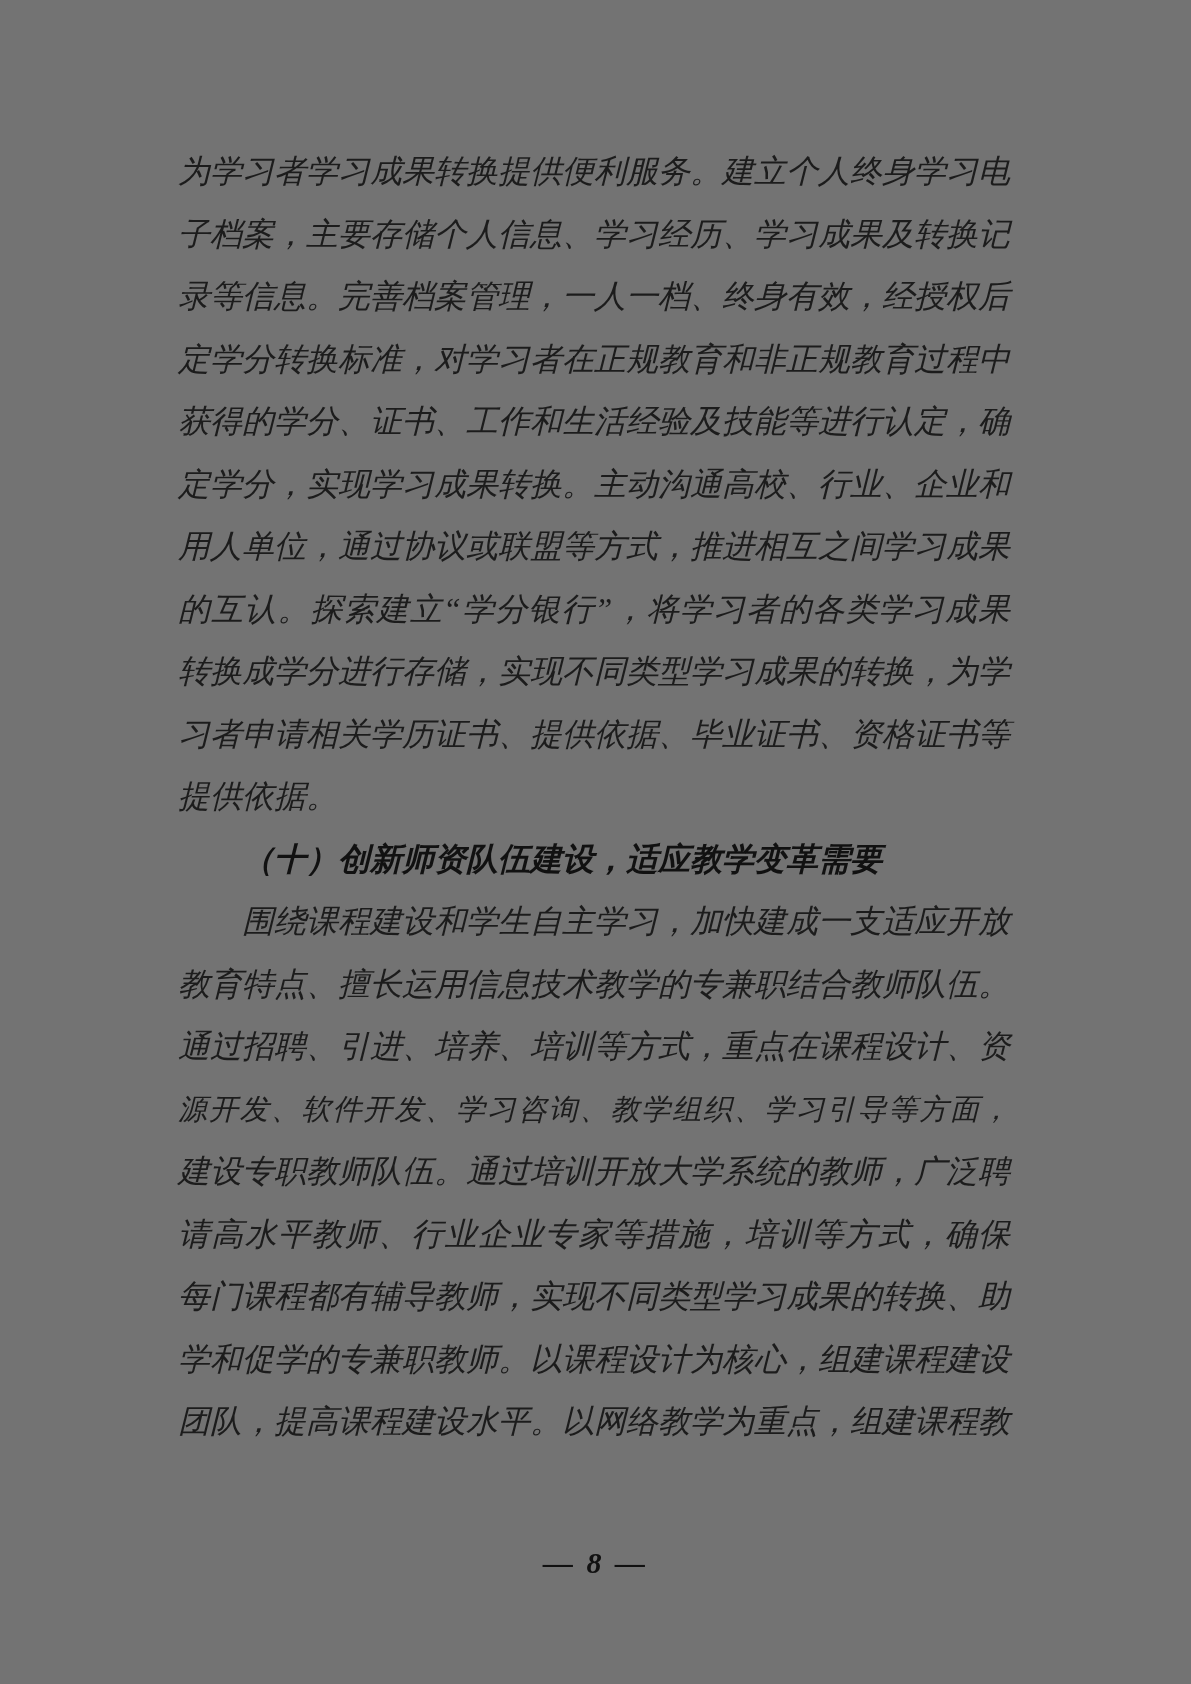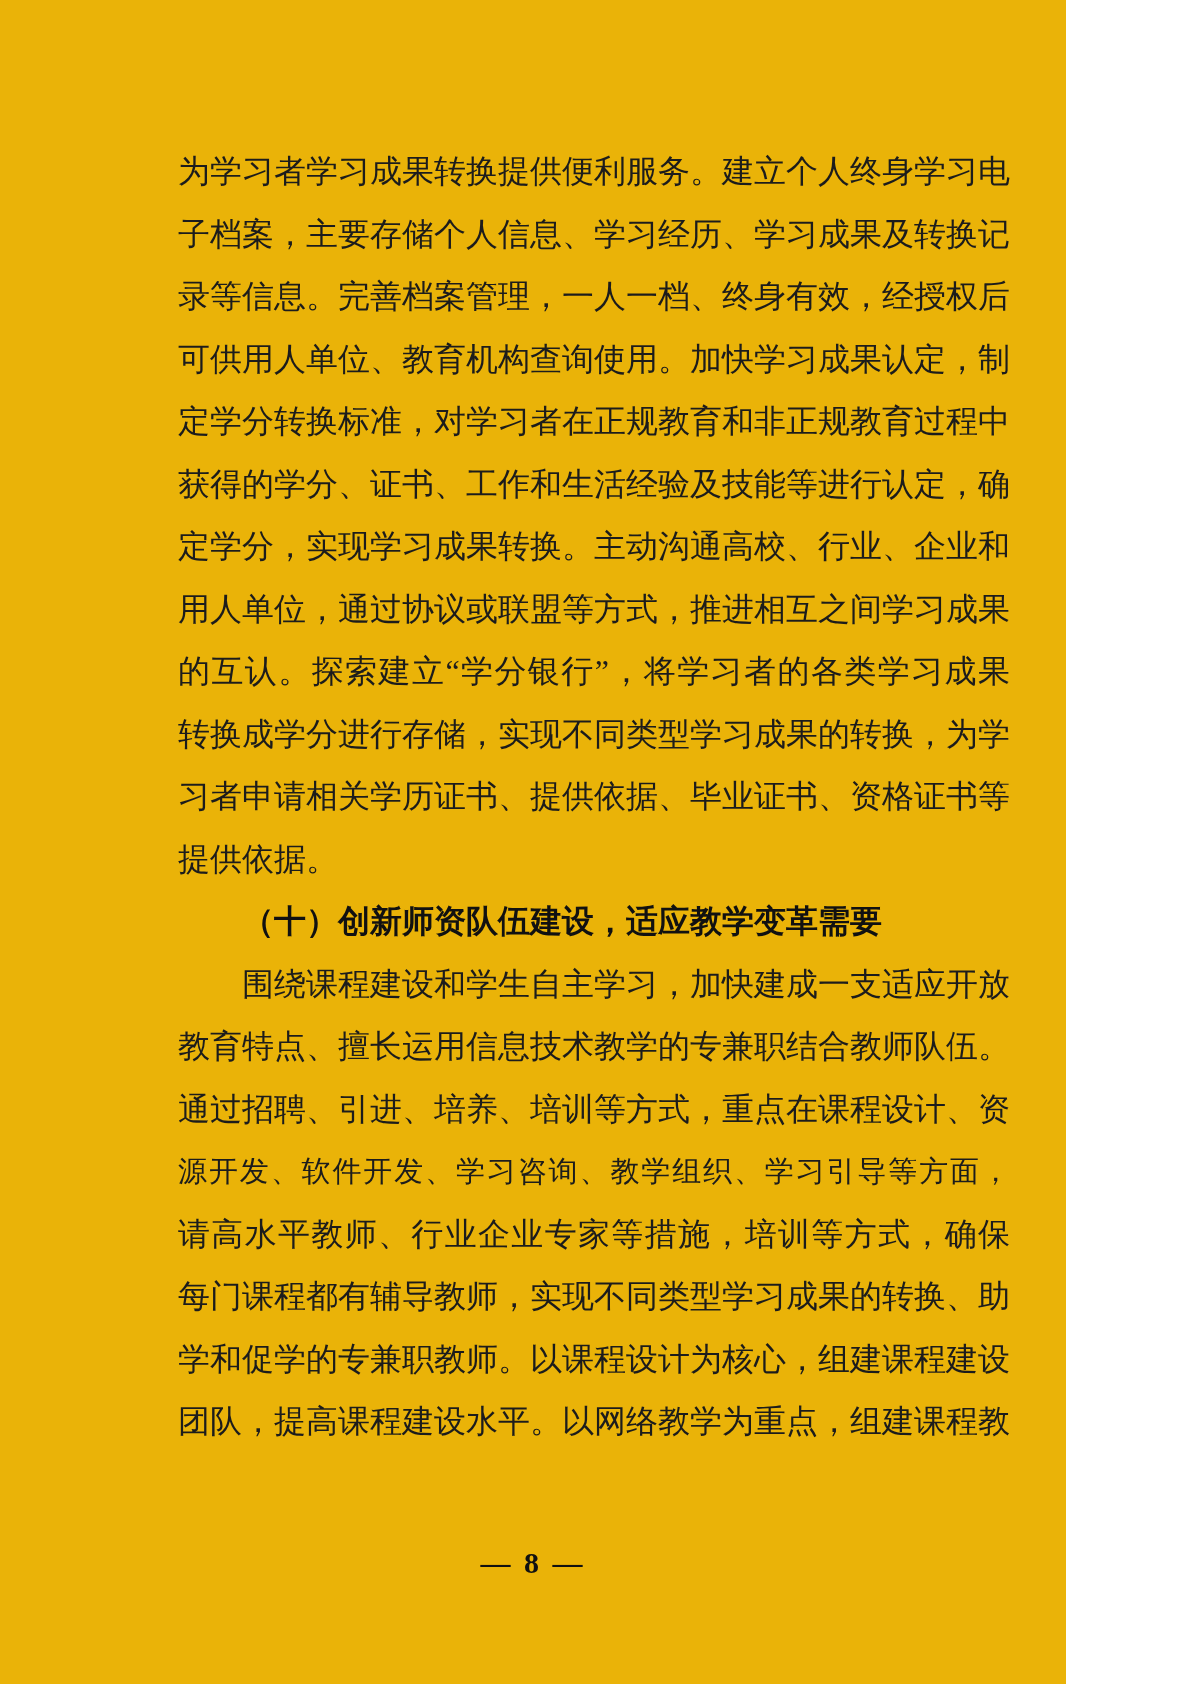--- a/index.html
+++ b/index.html
@@ -2,26 +2,27 @@
 <html><head>
 <meta charset="utf-8">
 <style>
   html, body {
     margin: 0;
     padding: 0;
     background: #ffffff;
   }
   .page {
     position: relative;
-    width: 1066px;
+    width: 1191px;
     height: 1684px;
-    background: #eab308;
+    background: #737373;
     overflow: hidden;
     font-family: "Liberation Serif", "DejaVu Serif", serif;
     color: #1c1c1c;
+    font-style: italic;
   }
   .content {
     position: absolute;
     left: 178px;
     top: 140px;
     width: 832px;
     font-size: 32px;
     line-height: 62.5px;
   }
   .line {
@@ -67,38 +68,38 @@
 </head>
 <body>
 
 <div class="page">
   <div class="content">
 
     <div>
       <div class="line">为学习者学习成果转换提供便利服务。建立个人终身学习电</div>
       <div class="line">子档案，主要存储个人信息、学习经历、学习成果及转换记</div>
       <div class="line">录等信息。完善档案管理，一人一档、终身有效，经授权后</div>
-      <div class="line">可供用人单位、教育机构查询使用。加快学习成果认定，制</div>
       <div class="line">定学分转换标准，对学习者在正规教育和非正规教育过程中</div>
       <div class="line">获得的学分、证书、工作和生活经验及技能等进行认定，确</div>
       <div class="line">定学分，实现学习成果转换。主动沟通高校、行业、企业和</div>
       <div class="line">用人单位，通过协议或联盟等方式，推进相互之间学习成果</div>
       <div class="line">的互认。探索建立“学分银行”，将学习者的各类学习成果</div>
       <div class="line">转换成学分进行存储，实现不同类型学习成果的转换，为学</div>
       <div class="line">习者申请相关学历证书、提供依据、毕业证书、资格证书等</div>
       <div class="line end">提供依据。</div>
     </div>
 
     <div class="heading">（十）创新师资队伍建设，适应教学变革需要</div>
 
     <div>
       <div class="line indent2">围绕课程建设和学生自主学习，加快建成一支适应开放</div>
       <div class="line">教育特点、擅长运用信息技术教学的专兼职结合教师队伍。</div>
       <div class="line">通过招聘、引进、培养、培训等方式，重点在课程设计、资</div>
       <div class="line tight">源开发、软件开发、学习咨询、教学组织、学习引导等方面，</div>
+      <div class="line">建设专职教师队伍。通过培训开放大学系统的教师，广泛聘</div>
       <div class="line">请高水平教师、行业企业专家等措施，培训等方式，确保</div>
       <div class="line">每门课程都有辅导教师，实现不同类型学习成果的转换、助</div>
       <div class="line">学和促学的专兼职教师。以课程设计为核心，组建课程建设</div>
       <div class="line">团队，提高课程建设水平。以网络教学为重点，组建课程教</div>
     </div>
 
   </div>
 
   <div class="pageno">— 8 —</div>
 </div>

